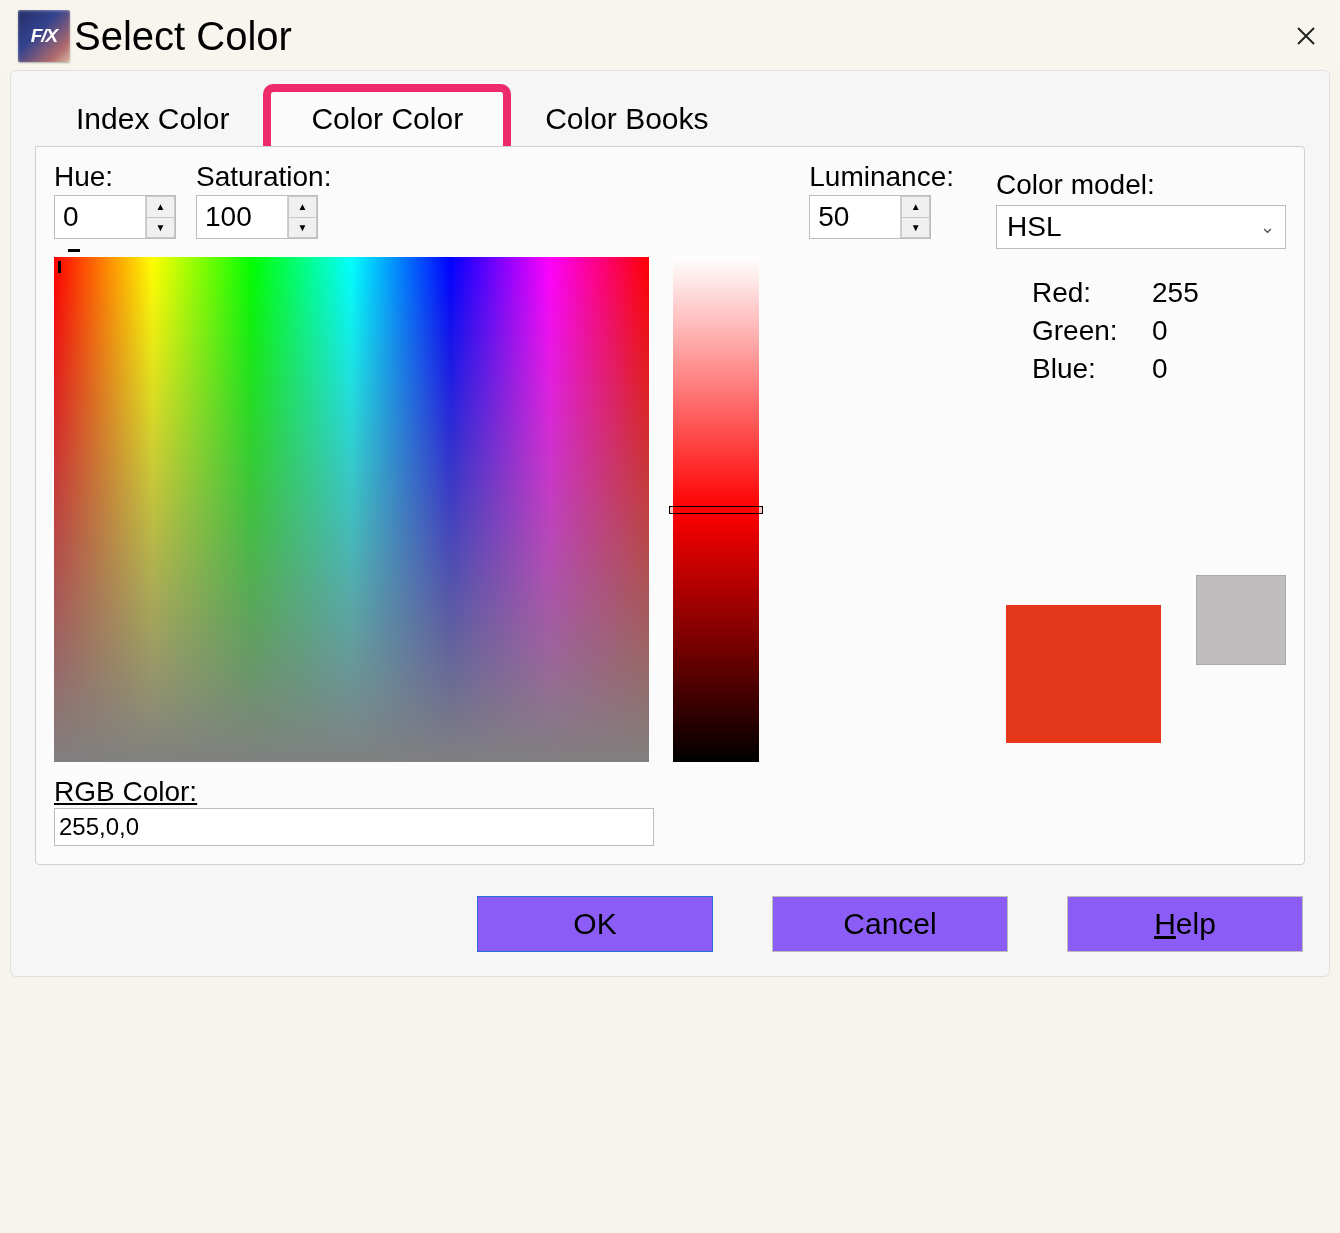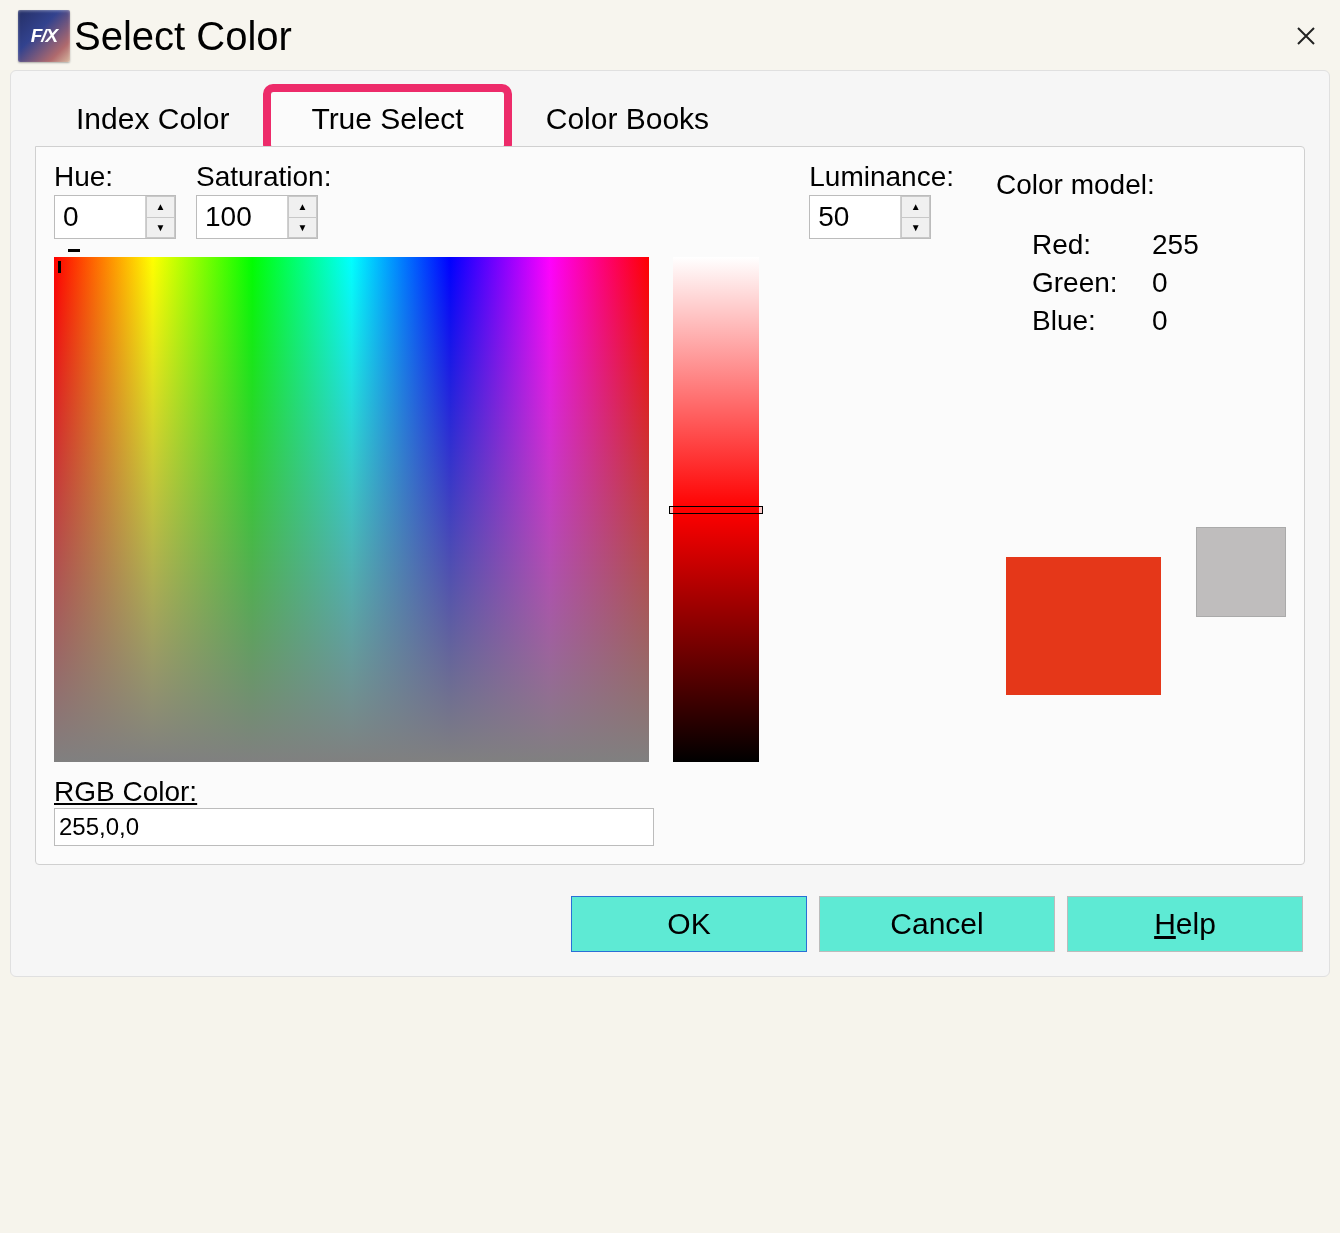--- a/index.html
+++ b/index.html
@@ -234,26 +234,27 @@
   .button-row {
     display: flex;
     gap: 12px;
     justify-content: flex-end;
     padding: 10px 26px 24px 26px;
   }
   .dlg-btn {
     width: 236px;
     height: 56px;
     border: 1px solid #bcbcbc;
-    background: #5eead4;
+    background: #8b5cf6;
     font-size: 30px;
     cursor: pointer;
     display: flex;
     align-items: center;
     justify-content: center;
+    margin-left: 47px;
   }
   .dlg-btn.primary { border: 1px solid #2a6fd6; }
   .dlg-btn .ul { text-decoration: underline; }
 </style>
 </head>
 <body>
 
 <div class="titlebar">
   <div class="app-icon">F/X</div>
   <div class="title-text">Select Color</div>
@@ -262,21 +263,21 @@
         <path d="M4 4 L20 20 M20 4 L4 20" stroke="#222" stroke-width="2" fill="none"></path>
       </svg>
   </div>
 </div>
 
 <div class="dialog-body">
 
   <div class="tabs">
     <div class="tab">Index Color</div>
     <div class="tab active" style="position:relative;">
-      <span>True Select</span>
+      <span>Color Color</span>
       <div class="tab-highlight" style="border-color: rgb(237, 43, 106);"></div>
     </div>
     <div class="tab">Color Books</div>
   </div>
 
   <div class="tab-content">
 
     <div class="left-col">
       <div class="hsl-row">
 
@@ -323,20 +324,24 @@
           <div class="lum-cursor"></div>
         </div>
       </div>
 
       <div class="rgb-label">RGB Color:</div>
       <input class="rgb-input" value="255,0,0" style="">
     </div>
 
     <div class="right-col">
       <div class="right-label">Color model:</div>
+      <div class="model-select">
+        <span>HSL</span>
+        <span class="chev">⌄</span>
+      </div>
 
       <div class="rgb-table">
         <div>
           <span class="ch">Red:</span>
           <span>255</span>
         </div>
         <div>
           <span class="ch">Green:</span>
           <span>0</span>
         </div>

